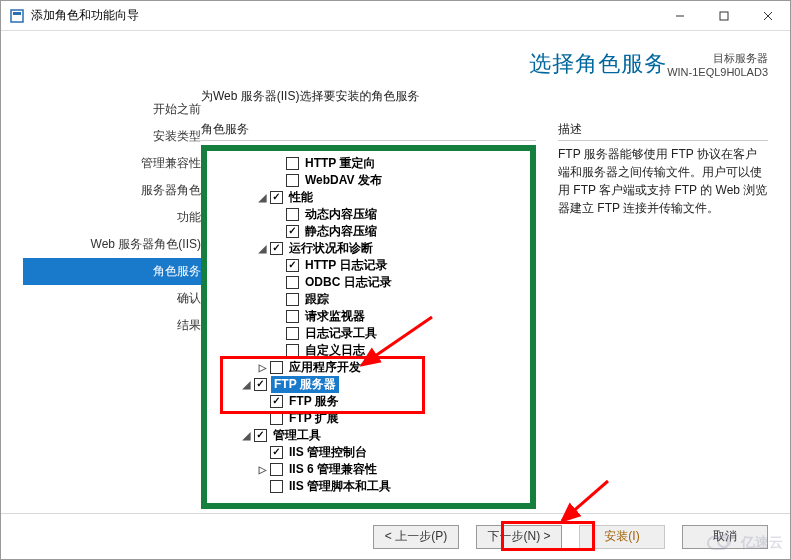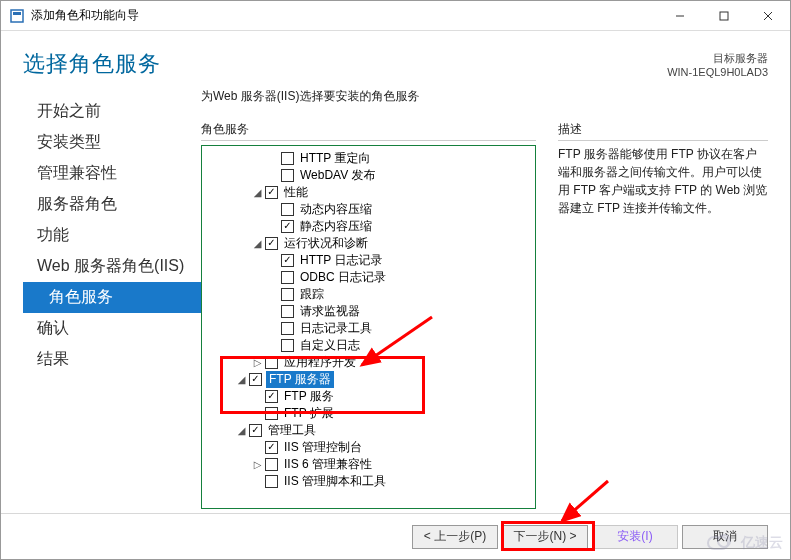--- a/index.html
+++ b/index.html
@@ -50,20 +50,21 @@
     padding: 18px 22px 6px 22px;
     display: flex;
     align-items: flex-start;
   }
   .page-title {
     color: #00679e;
     font-size: 22px;
     font-weight: 300;
     letter-spacing: 1px;
     flex: 1;
+    text-align: right;
   }
   .target-box {
     text-align: right;
     color: #444;
     font-size: 11px;
     line-height: 1.3;
     padding-top: 2px;
   }
   .main {
     display: flex;
@@ -72,21 +73,22 @@
     gap: 0;
     overflow: hidden;
   }
   .sidebar {
     width: 200px;
     padding: 10px 0 0 22px;
   }
   .sidebar .step {
     padding: 5px 0 5px 14px;
     color: #333;
-    font-size: 16px;
+    font-size: 12px;
+    text-align: right;
   }
   .sidebar .step.sub { padding-left: 26px; }
   .sidebar .step.selected {
     background: #1979ca;
     color: #fff;
   }
   .content {
     flex: 1;
     display: flex;
     flex-direction: column;
@@ -105,25 +107,26 @@
   }
   .list-col { flex: 1; min-width: 0; display:flex; flex-direction:column;}
   .list-col .label, .desc-col .label {
     font-size: 12px;
     color: #222;
     margin-bottom: 4px;
     border-bottom: 1px solid #ccc;
     padding-bottom: 2px;
   }
   .tree-box {
-    border: 1px solid #15803d;
+    border: 6px solid #15803d;
     flex: 1;
     overflow: auto;
     padding: 4px 2px;
     position: relative;
+    font-weight: bold;
   }
   .tree { list-style: none; margin: 0; padding: 0; }
   .tree li {
     display: flex;
     align-items: center;
     height: 17px;
     white-space: nowrap;
     font-size: 12px;
   }
   .ind { display:inline-block; }
@@ -154,34 +157,34 @@
     color: #222;
   }
   .desc-text { line-height: 1.5; }
   .footer {
     border-top: 1px solid #d8d8d8;
     height: 46px;
     display: flex;
     align-items: center;
     justify-content: flex-end;
     padding: 0 22px;
-    gap: 4px;
+    gap: 17px;
   }
   .btn {
     min-width: 86px;
     height: 24px;
     border: 1px solid #999;
     background: #efefef;
     display: inline-flex;
     align-items: center;
     justify-content: center;
     font-size: 12px;
     color: #333;
   }
-  .btn.disabled { color:#8b5cf6; border-color:#c8c8c8; }
+  .btn.disabled { color:#a16207; border-color:#c8c8c8; }
   .annot {
     position: absolute;
     pointer-events: none;
   }
   .red-box {
     border: 3px solid #ff0000;
     position: absolute;
   }
   .arrow {
     position: absolute;

